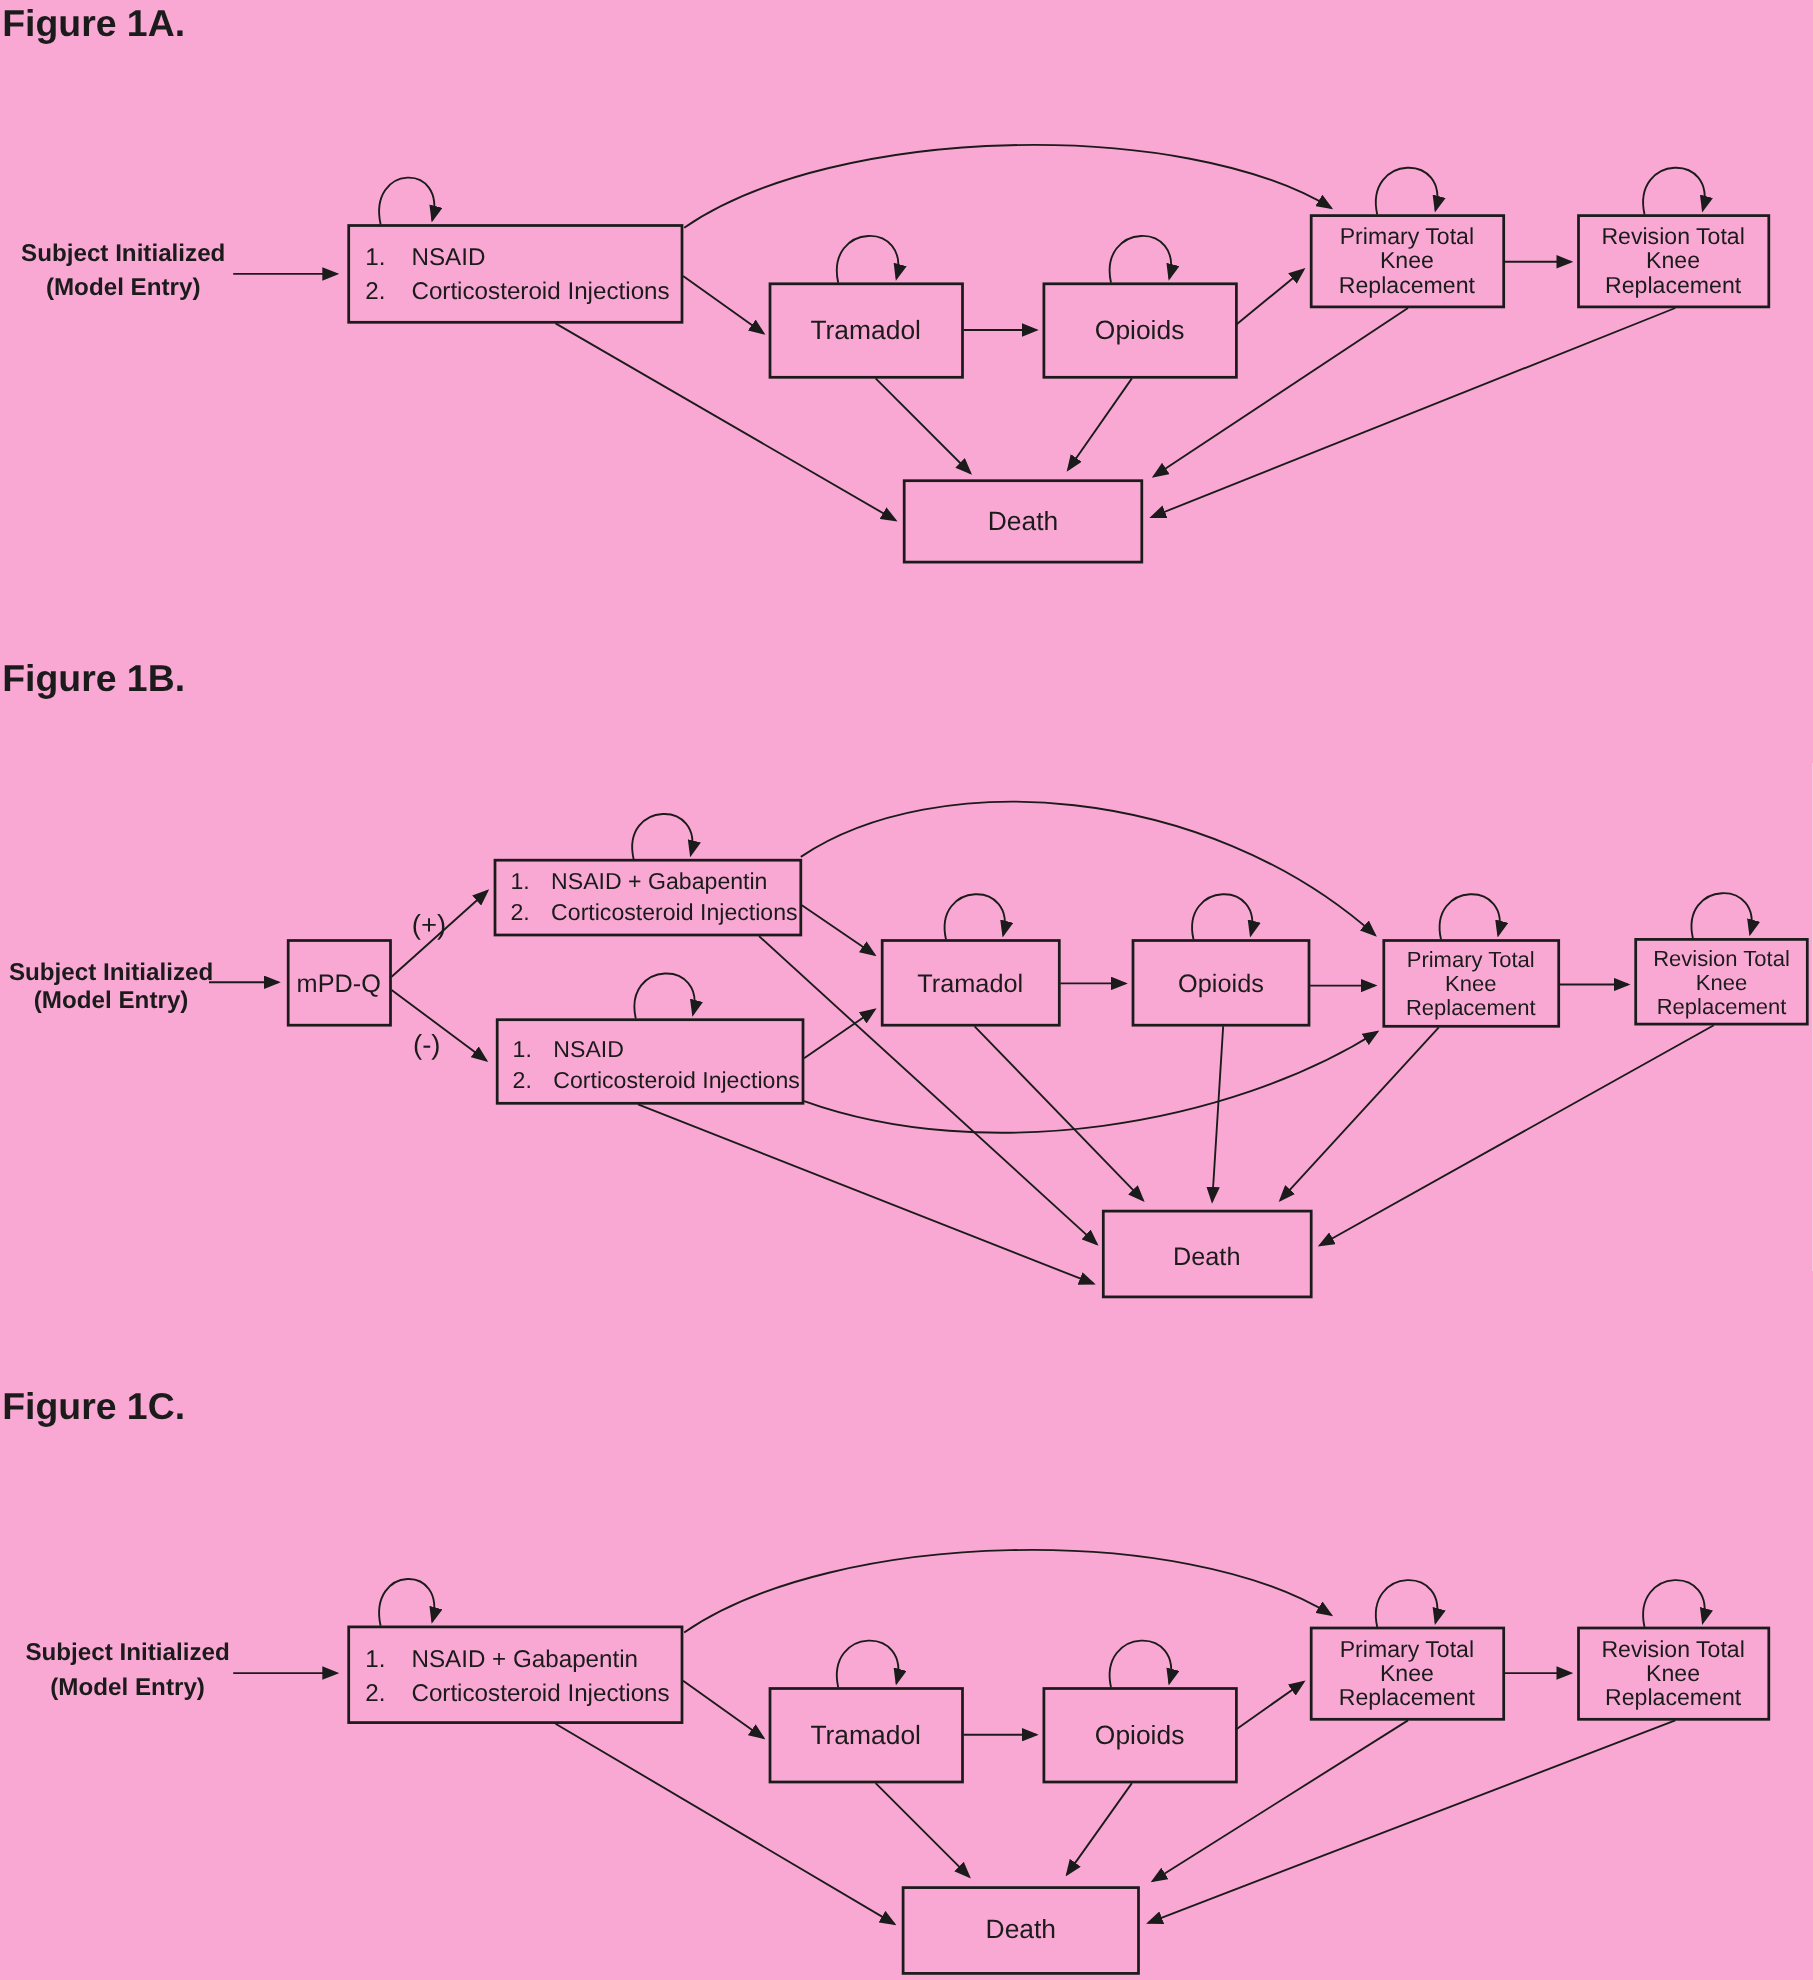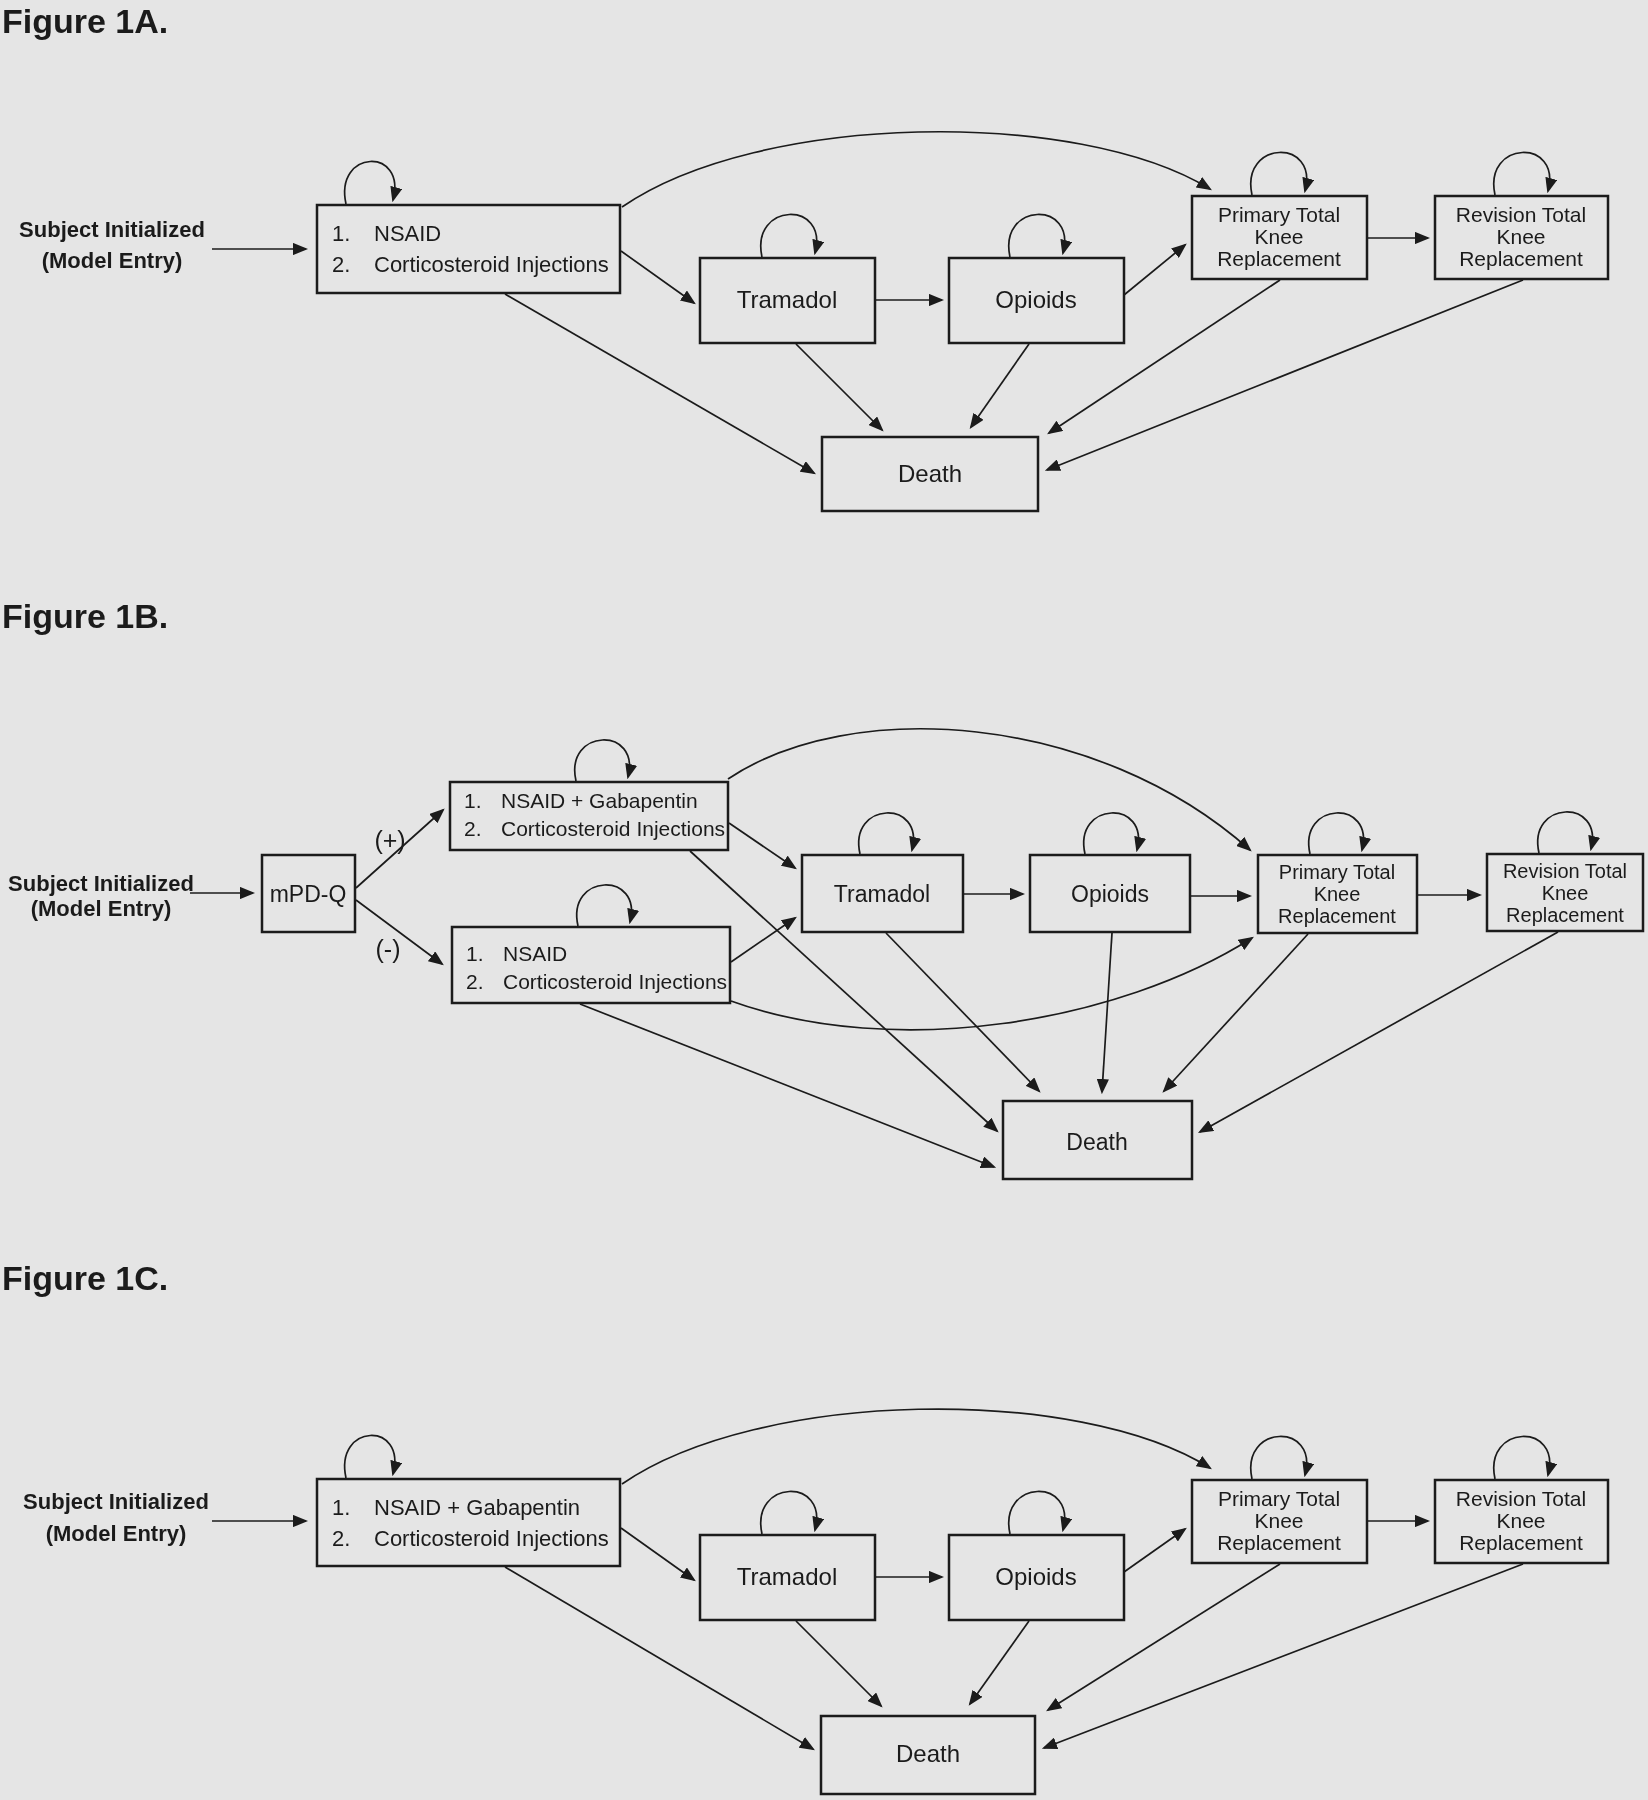--- a/index.html
+++ b/index.html
@@ -1,16 +1,16 @@
 <!DOCTYPE html>
 <html><head>
 <meta charset="utf-8">
 <style>
   html,body{margin:0;padding:0;background:#ffffff;}
-  .canvas{position:relative;width:1648px;height:1800px;background:#e5e5e5;overflow:hidden;
+  .canvas{position:relative;width:1648px;height:1800px;background:#f9a8d4;overflow:hidden;
           font-family:"Liberation Sans","DejaVu Sans",sans-serif;}
   svg{display:block;}
   svg text{fill:#1b1b1b;}
   .fig-title{font-size:34px;font-weight:bold;}
   .entry-label{font-size:22px;font-weight:bold;text-anchor:middle;}
   .state-label{font-size:24px;text-anchor:middle;}
   .state-label-sm{font-size:23px;text-anchor:middle;}
   .list-txt{font-size:22px;}
   .list-txt-sm{font-size:21px;}
   .tkr-txt{font-size:21px;text-anchor:middle;}

